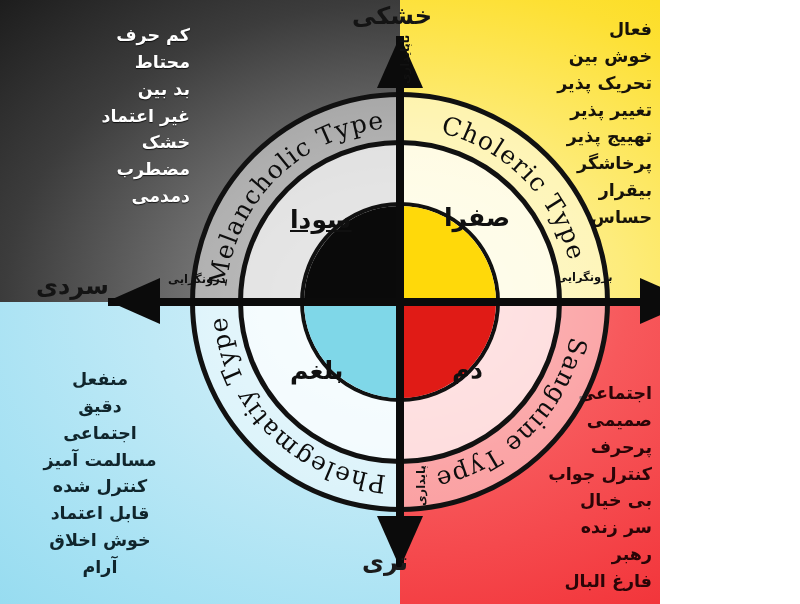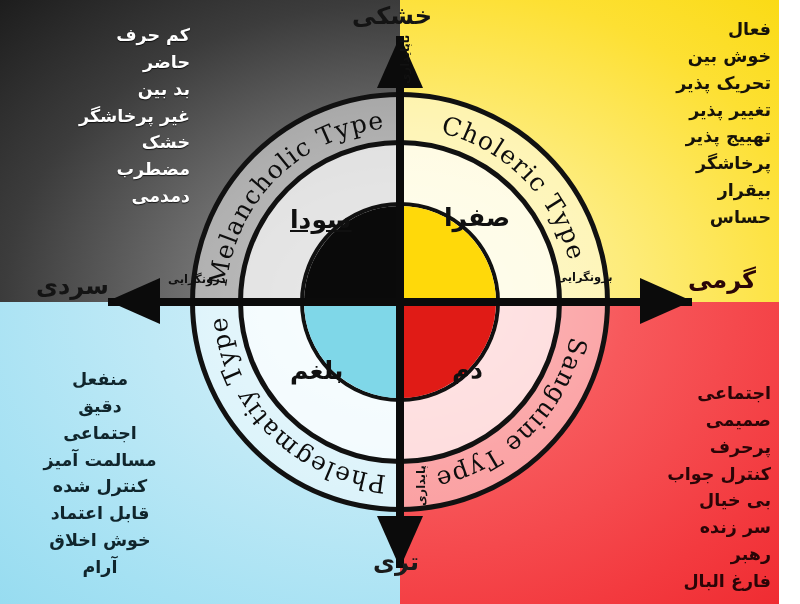--- a/index.html
+++ b/index.html
@@ -1,20 +1,20 @@
 <!DOCTYPE html>
 <html lang="fa"><head>
 <meta charset="utf-8">
 <style>
   html,body{margin:0;padding:0;background:#fff;}
   body{
     font-family:"DejaVu Sans","Liberation Sans",sans-serif;
     width:800px;height:604px;overflow:hidden;
   }
-  #stage{position:relative;width:779px;height:604px;overflow:hidden;background:#737373;}
+  #stage{position:relative;width:660px;height:604px;overflow:hidden;background:#737373;}
 
   
   .quad{position:absolute;width:400px;height:302px;}
   #q-tl{left:0;top:0;background:
         radial-gradient(ellipse at 100% 100%, #9a9a9a 0%, #6e6e6e 38%, #3c3c3c 70%, #1d1d1d 100%);}
   #q-tr{left:400px;top:0;background:
         radial-gradient(ellipse at 0% 100%, #fbf4b4 0%, #fdec7c 40%, #fde033 75%, #fada12 100%);}
   #q-bl{left:0;top:302px;background:
         radial-gradient(ellipse at 100% 0%, #dff4fb 0%, #bfe9f6 45%, #a5e1f3 80%, #97dcf0 100%);}
   #q-br{left:400px;top:302px;background:
@@ -56,21 +56,21 @@
              border-bottom:23px solid transparent;border-left:52px solid #0b0b0b;}
   #arr-up{left:377px;top:36px;border-left:23px solid transparent;
           border-right:23px solid transparent;border-bottom:52px solid #0b0b0b;}
   #arr-down{left:377px;top:516px;border-left:23px solid transparent;
             border-right:23px solid transparent;border-top:52px solid #0b0b0b;}
 
   
   .axis-label{position:absolute;font-weight:700;font-size:24px;white-space:nowrap;
               direction:rtl;}
   #lbl-top{left:352px;top:2px;color:#141414;}
-  #lbl-bottom{left:362px;top:548px;color:#1b1b1b;margin-left:11px;}
+  #lbl-bottom{left:362px;top:548px;color:#1b1b1b;}
   #lbl-left{left:36px;top:272px;color:#141414;}
   #lbl-right{left:688px;top:266px;color:#2a0507;}
 
   
   .humour{position:absolute;font-weight:700;font-size:25px;direction:rtl;
           white-space:nowrap;color:#101010;}
   #hum-soda{left:290px;top:205px;text-decoration:underline;}
   #hum-safra{left:444px;top:203px;}
   #hum-balgham{left:290px;top:356px;}
   #hum-dam{left:452px;top:355px;}
@@ -93,23 +93,23 @@
 
 <div id="stage">
 
   <div class="quad" id="q-tl"></div>
   <div class="quad" id="q-tr"></div>
   <div class="quad" id="q-bl"></div>
   <div class="quad" id="q-br"></div>
 
   <div class="wordlist" id="list-tl">
     <div>کم حرف</div>
-    <div>حاضر</div>
+    <div>محتاط</div>
     <div>بد بین</div>
-    <div>غیر پرخاشگر</div>
+    <div>غیر اعتماد</div>
     <div>خشک</div>
     <div>مضطرب</div>
     <div>دمدمی</div>
   </div>
 
   <div class="wordlist" id="list-tr">
     <div>فعال</div>
     <div>خوش بین</div>
     <div>تحریک پذیر</div>
     <div>تغییر پذیر</div>

